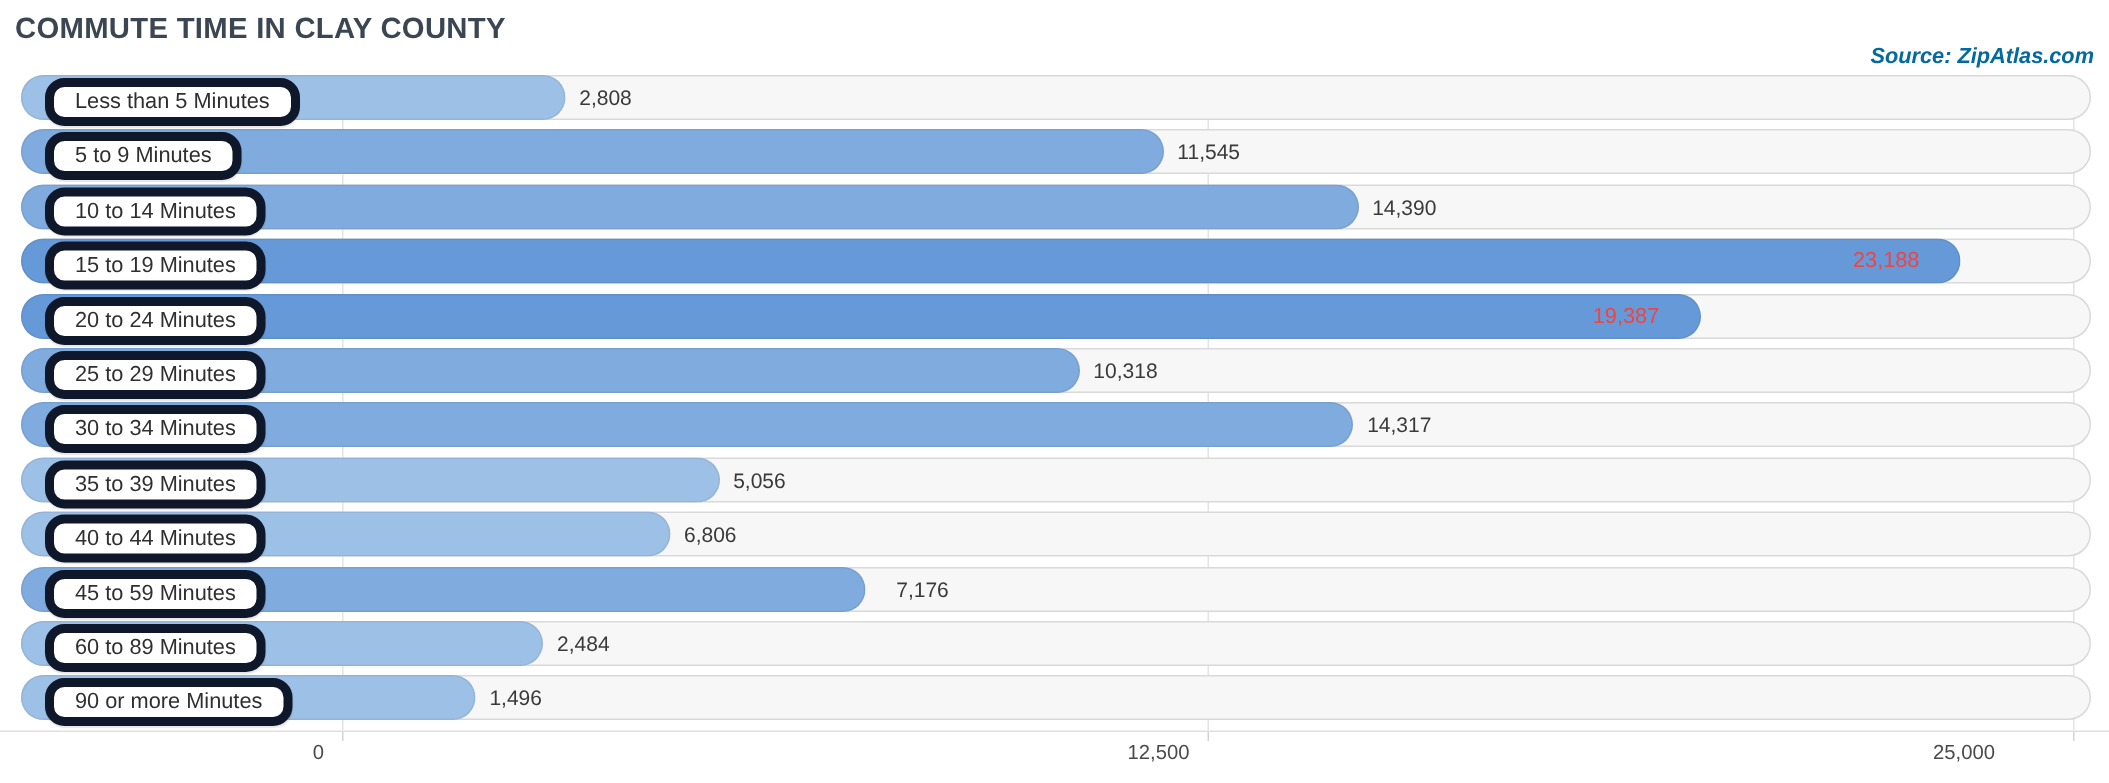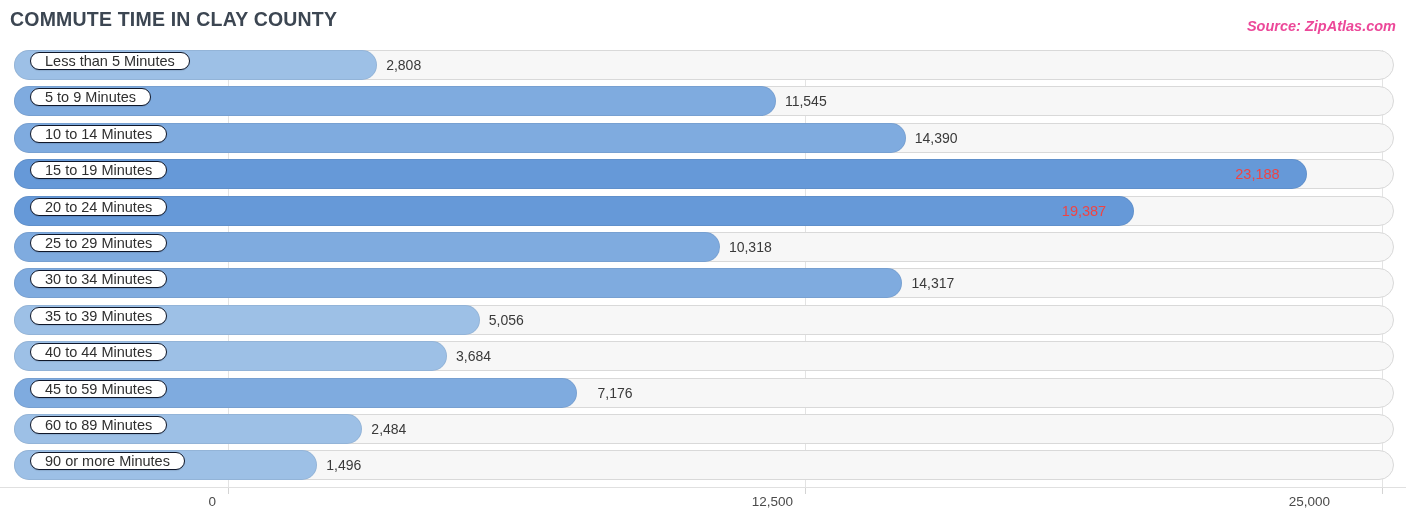--- a/index.html
+++ b/index.html
@@ -29,24 +29,24 @@
     top: 8px;
     font-size: 19.5px;
     letter-spacing: 0.2px;
     color: #3c4652;
     font-weight: 700;
     white-space: nowrap;
   }
   .chart-source {
     position: absolute;
     right: 10px;
-    top: 18px;
+    top: 30px;
     font-size: 14.5px;
     font-style: italic;
-    color: #ec4899;
+    color: #0369a1;
     font-weight: 700;
     white-space: nowrap;
   }
 
   
   .plot {
     position: absolute;
     left: 0;
     top: 50px;
     width: 1406px;
@@ -104,26 +104,26 @@
     border-radius: 15px;
     box-sizing: border-box;
     border: 1px solid rgba(0,0,0,0.06);
   }
 
   
   .label-pill {
     position: absolute;
     left: 30px;
     top: 2px;
-    height: 18px;
+    height: 32px;
     display: flex;
     align-items: center;
     padding: 0 14px 0 14px;
     background: #ffffff;
-    border: 1px solid #0f172a;
+    border: 6px solid #0f172a;
     border-radius: 13px;
     font-size: 14.5px;
     color: #2f2f2f;
     white-space: nowrap;
     box-shadow: 0 1px 1px rgba(0,0,0,0.10);
     box-sizing: border-box;
   }
 
   
   .value-out {
@@ -234,21 +234,21 @@
         <div class="row">
           <div class="track"></div>
           <div class="bar" style="width: 465.756px; background: rgb(157, 192, 230);"></div>
           <div class="label-pill">35 to 39 Minutes</div>
           <div class="value-out" style="left: 488.756px;">5,056</div>
         </div>
         <div class="row">
           <div class="track"></div>
           <div class="bar" style="width: 432.986px; background: rgb(157, 192, 230);"></div>
           <div class="label-pill">40 to 44 Minutes</div>
-          <div class="value-out" style="left: 455.986px;">3,684</div>
+          <div class="value-out" style="left: 455.986px;">6,806</div>
         </div>
         <div class="row">
           <div class="track"></div>
           <div class="bar" style="width: 562.513px; background: rgb(127, 171, 223);"></div>
           <div class="label-pill">45 to 59 Minutes</div>
           <div class="value-out" style="left: 585.513px; margin-left: 12px;">7,176</div>
         </div>
         <div class="row">
           <div class="track"></div>
           <div class="bar" style="width: 348.37px; background: rgb(157, 192, 230);"></div>

